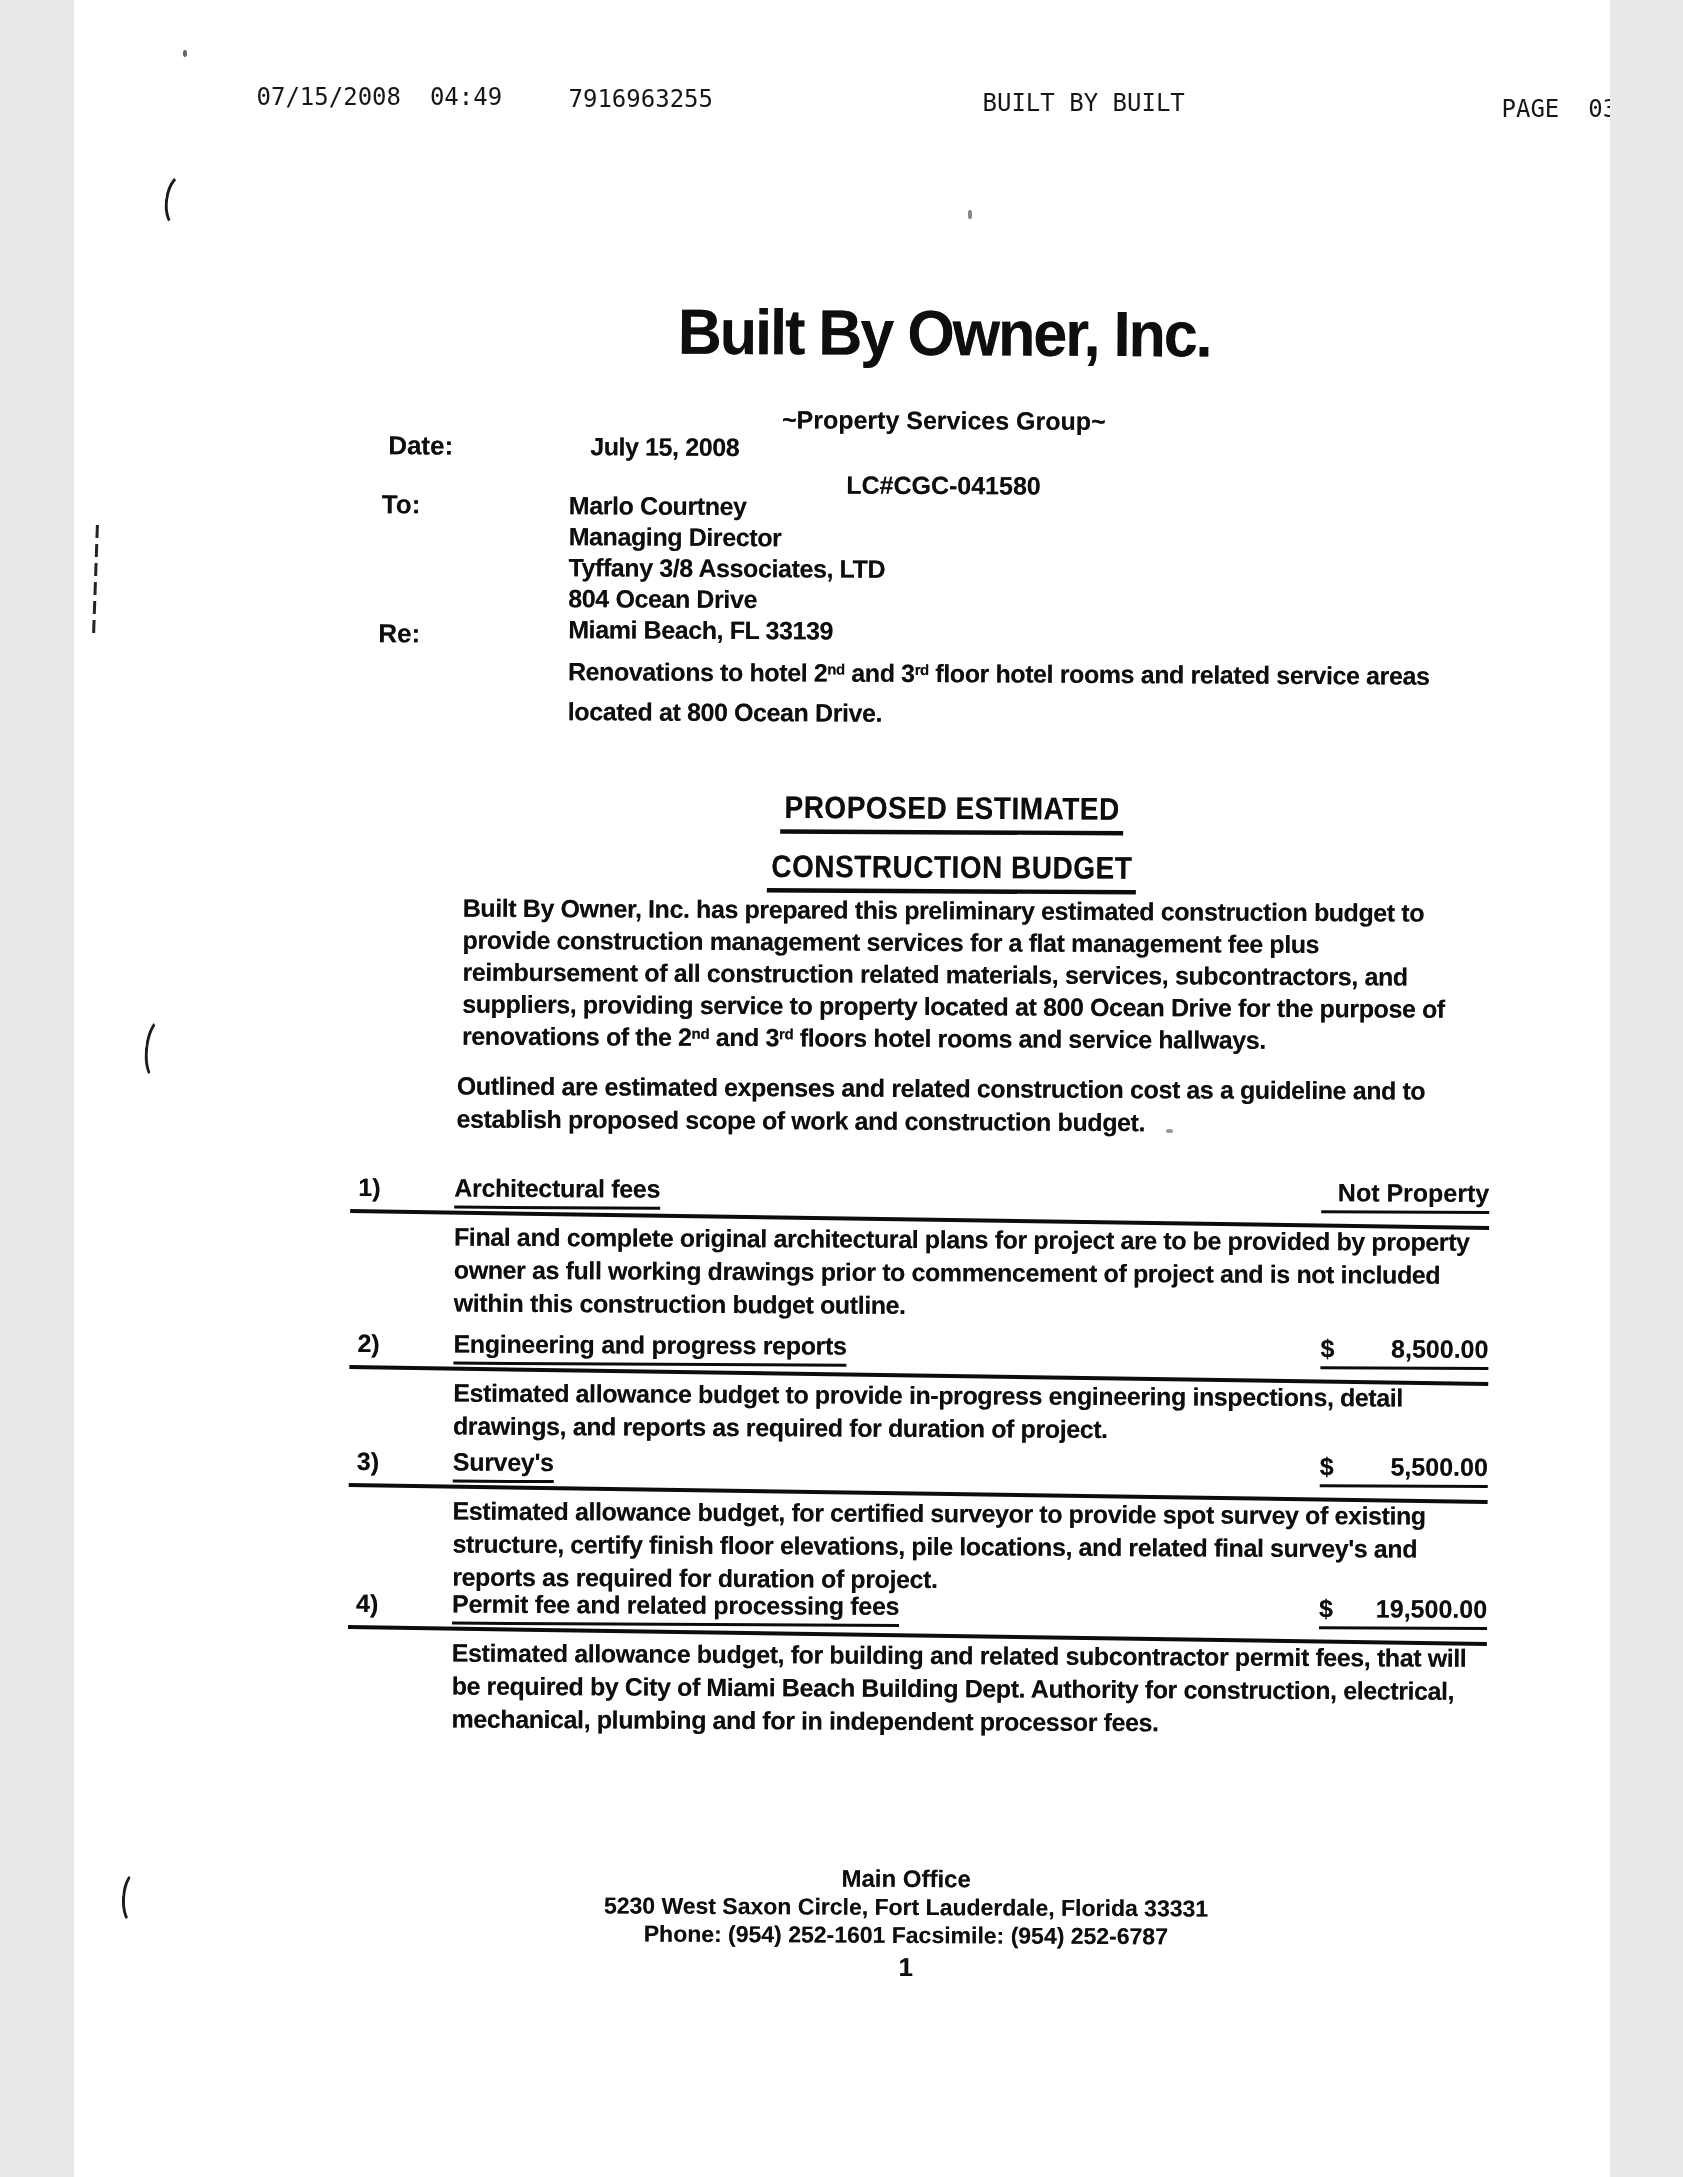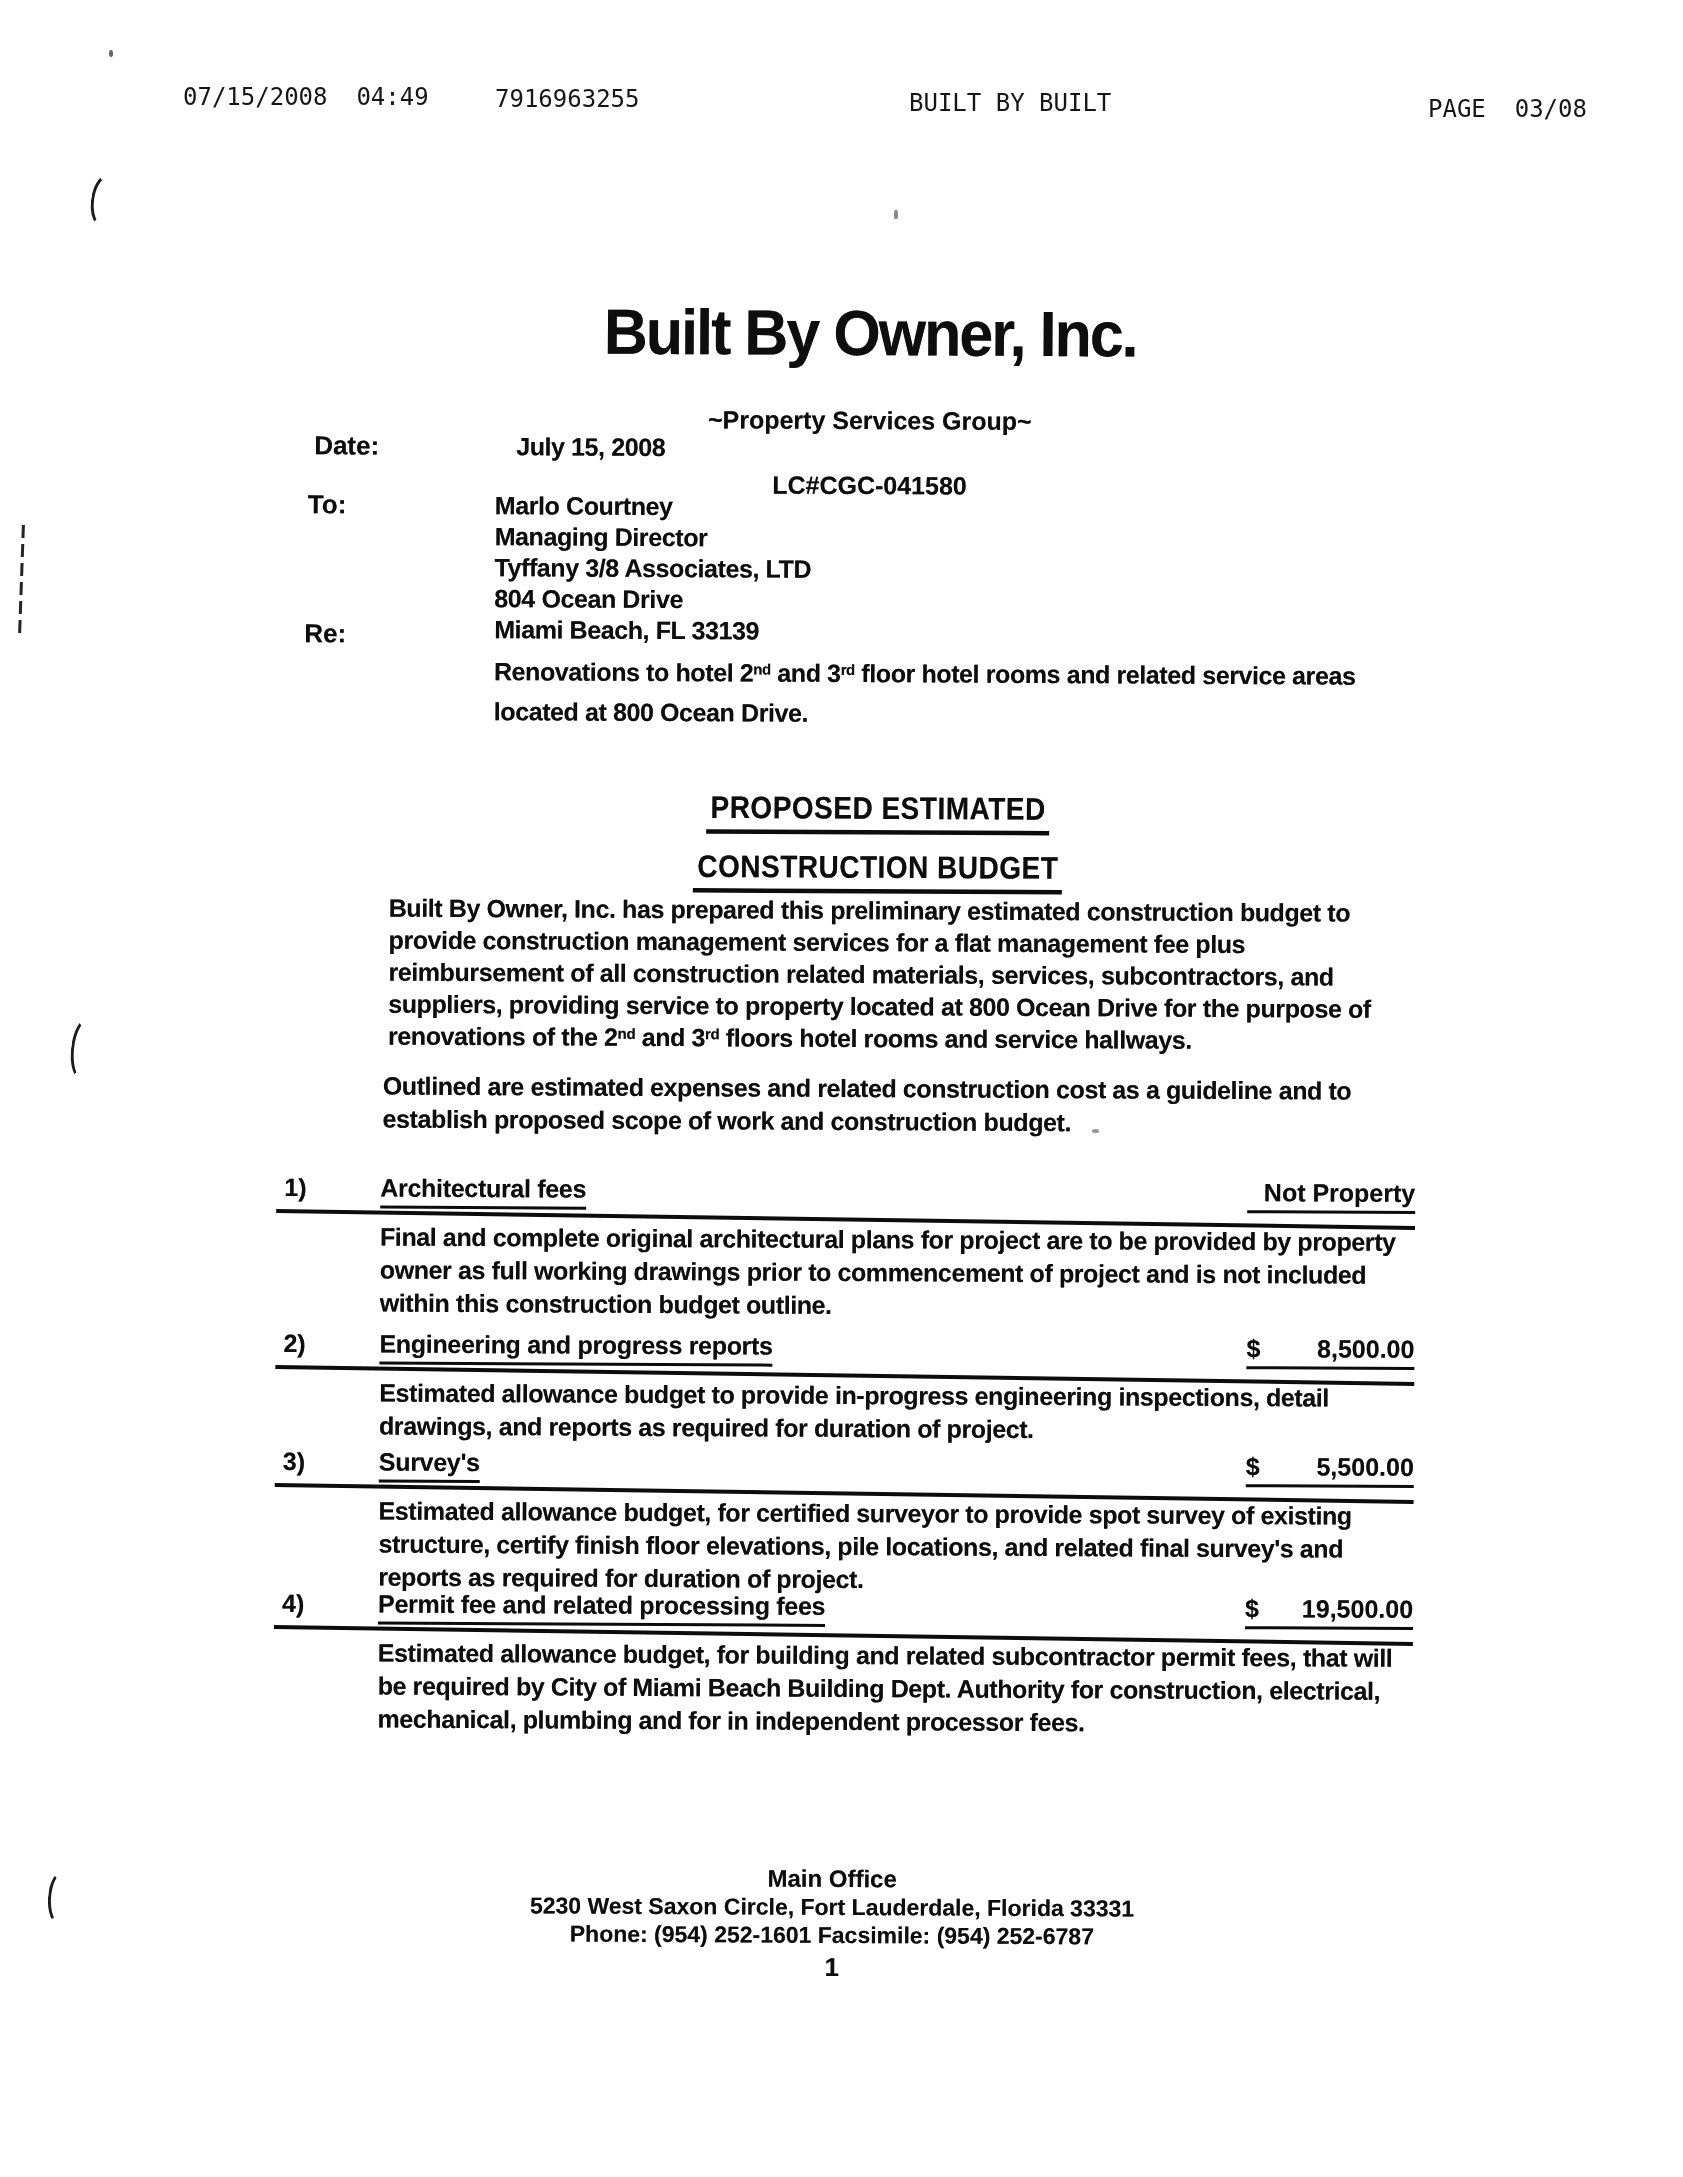--- a/index.html
+++ b/index.html
@@ -1,17 +1,17 @@
 <!DOCTYPE html>
 <html><head>
 <meta charset="utf-8">
 <style>
   html,body{margin:0;padding:0;background:#e8e8e8;}
   .page{
-    position:relative; width:1683px; height:2177px; background:#ffffff;
+    position:relative; width:1536px; height:2177px; background:#ffffff;
     font-family:"Liberation Sans", sans-serif; color:#0e0e0e; overflow:hidden;
     margin:0 auto;
   }
   .abs{position:absolute; white-space:pre;}
   .mono{font-family:"DejaVu Sans Mono", monospace; font-size:24px; color:#161616;}
   .letter{position:absolute; left:0; top:0; width:1683px; height:2177px;
           transform:rotate(0.3deg); transform-origin:842px 99px;
           text-shadow:0 0 0.6px rgba(0,0,0,0.55);}
   .company{font-size:61px; font-weight:bold; letter-spacing:-2px; transform:scaleY(1.05);}
   .tagline{font-size:25px; font-weight:bold;}

